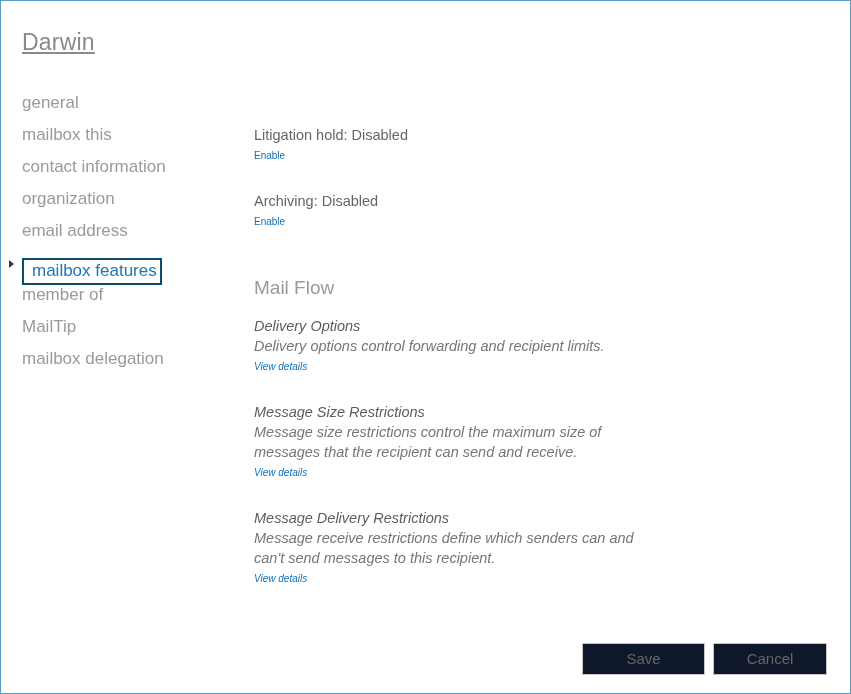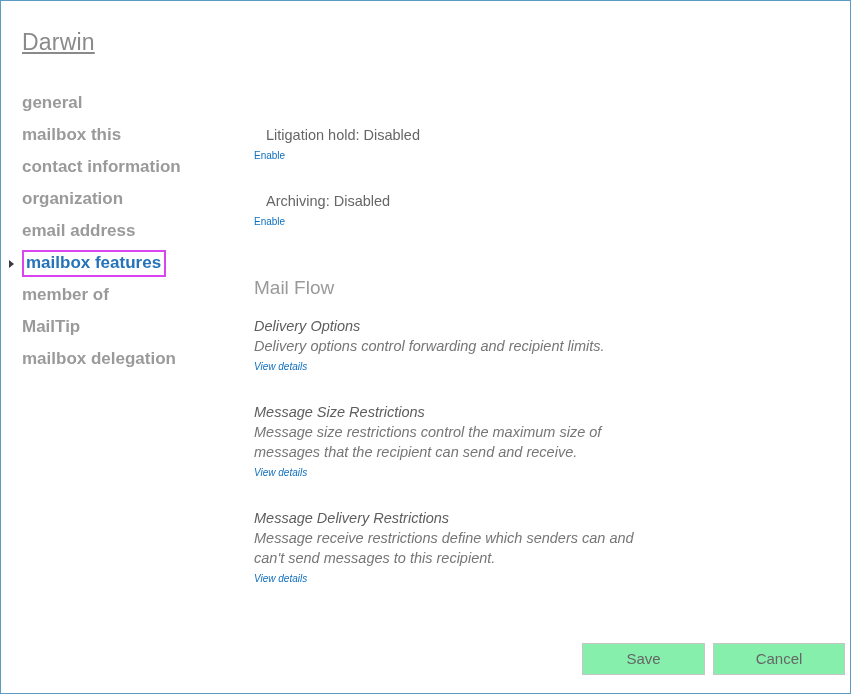--- a/index.html
+++ b/index.html
@@ -49,32 +49,31 @@
     height: 32px;
     line-height: 32px;
     padding-left: 21px;
     font-size: 17px;
     color: #9a9a9a;
     white-space: nowrap;
     cursor: pointer;
   }
   .nav-item .nav-label {
     display: inline-block;
-    font-weight: bold;
   }
   .nav-item.selected {
     color: #2573b8;
   }
   .nav-item.selected .nav-label {
     color: #2573b8;
-    border: 2px solid #d946ef;
-    padding: 1px 3px 2px 2px;
+    border: 2px solid #0c4a6e;
+    padding: 1px 3px 2px 8px;
     line-height: 20px;
     position: relative;
-    top: 0px;
+    top: 8px;
   }
   .nav-marker {
     position: absolute;
     left: 8px;
     top: 13px;
     width: 0;
     height: 0;
     border-top: 4px solid transparent;
     border-bottom: 4px solid transparent;
     border-left: 5px solid #3c3c3c;
@@ -88,21 +87,20 @@
     width: 400px;
   }
   .status-block {
     margin-bottom: 25px;
   }
   .status-line {
     font-size: 14.5px;
     color: #666666;
     line-height: 20px;
     white-space: nowrap;
-    margin-left: 12px;
   }
   .link {
     display: inline-block;
     font-size: 10px;
     color: #0f70bf;
     line-height: 20px;
     cursor: pointer;
     text-decoration: none;
   }
 
@@ -136,32 +134,32 @@
     left: 0;
     right: 0;
     top: 642px;
     height: 34px;
   }
   .btn {
     position: absolute;
     top: 0;
     height: 32px;
     box-sizing: border-box;
-    background: #86efac;
+    background: #0f172a;
     border: 1px solid #c6c6c6;
     color: #666666;
     font-size: 15px;
     font-family: "Liberation Sans", sans-serif;
     cursor: pointer;
     padding: 0;
     line-height: 30px;
     text-align: center;
   }
   #save-button { left: 581px; width: 123px; }
-  #cancel-button { left: 712px; width: 132px; }
+  #cancel-button { left: 712px; width: 114px; }
 </style>
 </head>
 <body>
 
 <div id="dialog">
 
   <div id="dialog-title">Darwin</div>
 
   <div id="nav">
       <div class="nav-item"><span class="nav-label">general</span></div>

